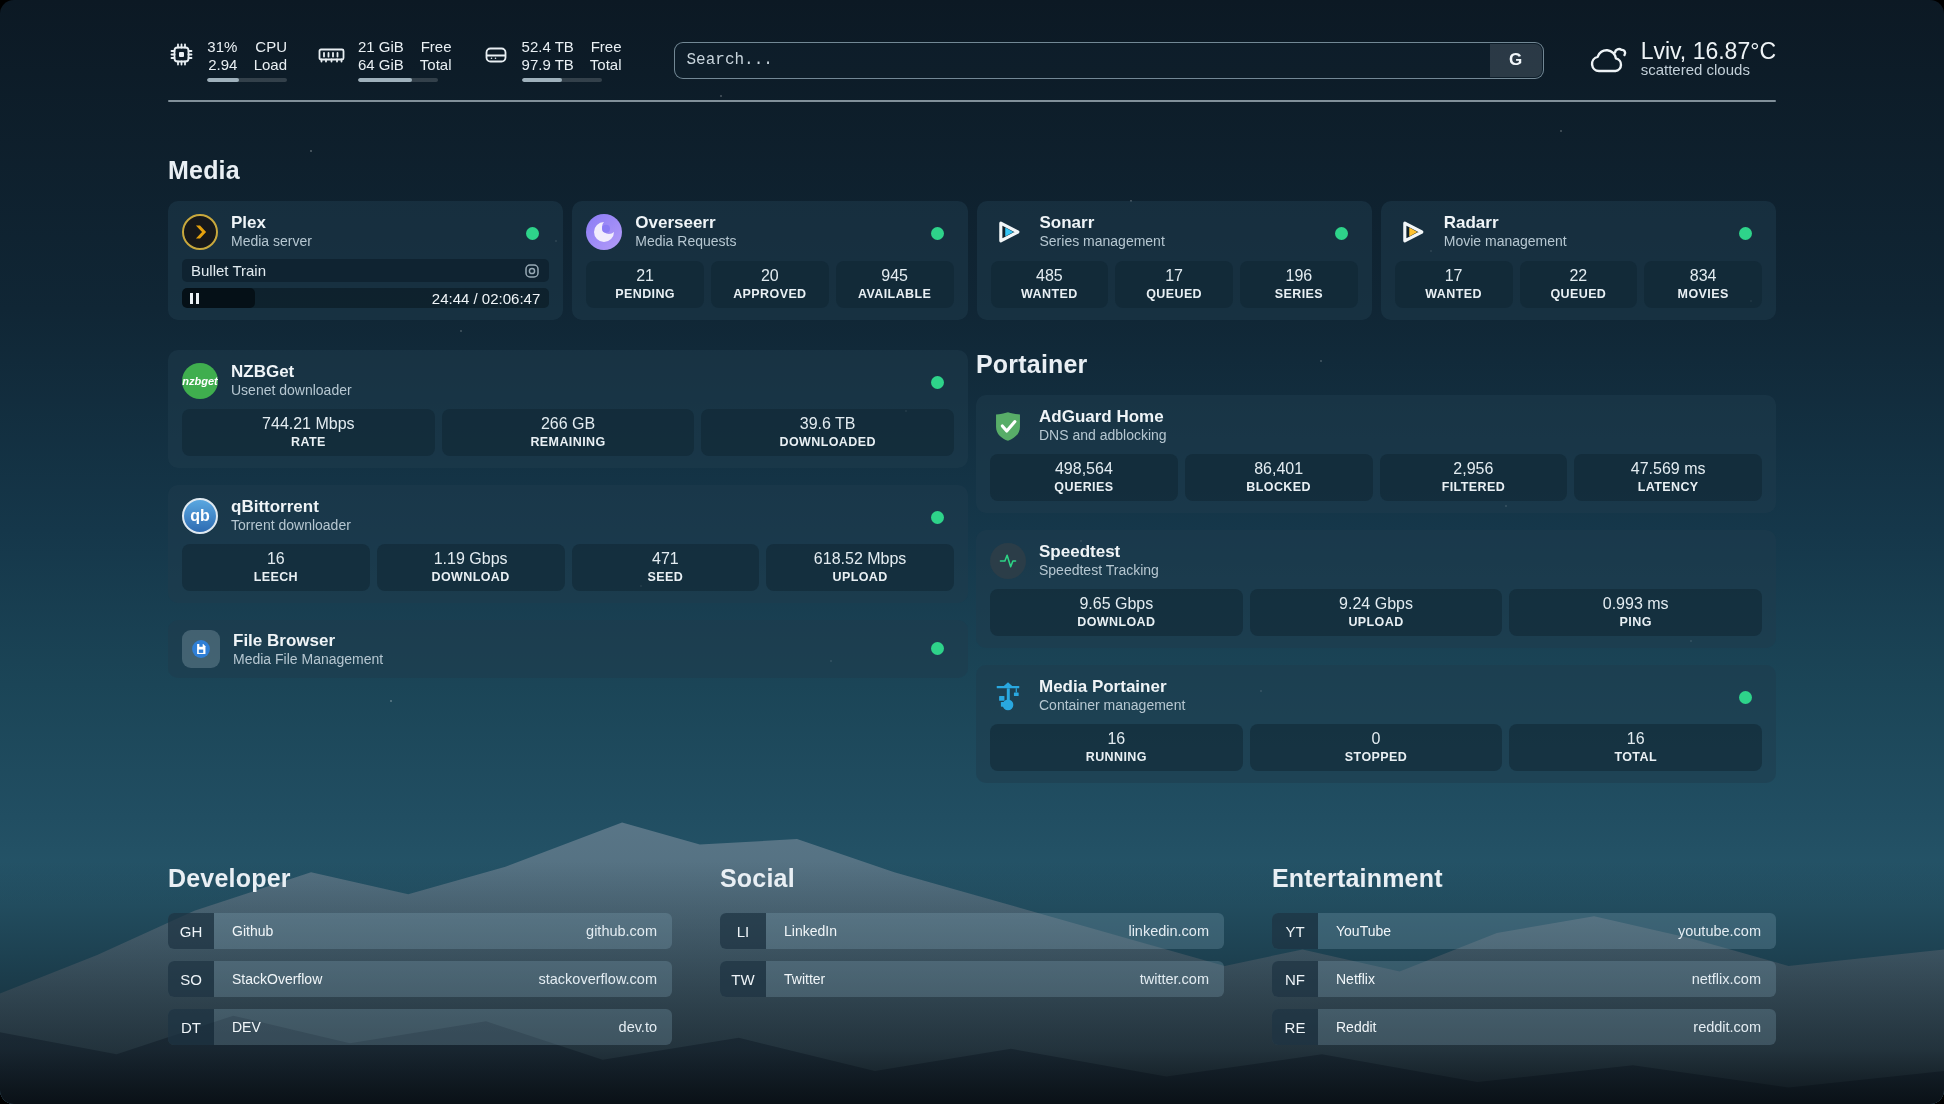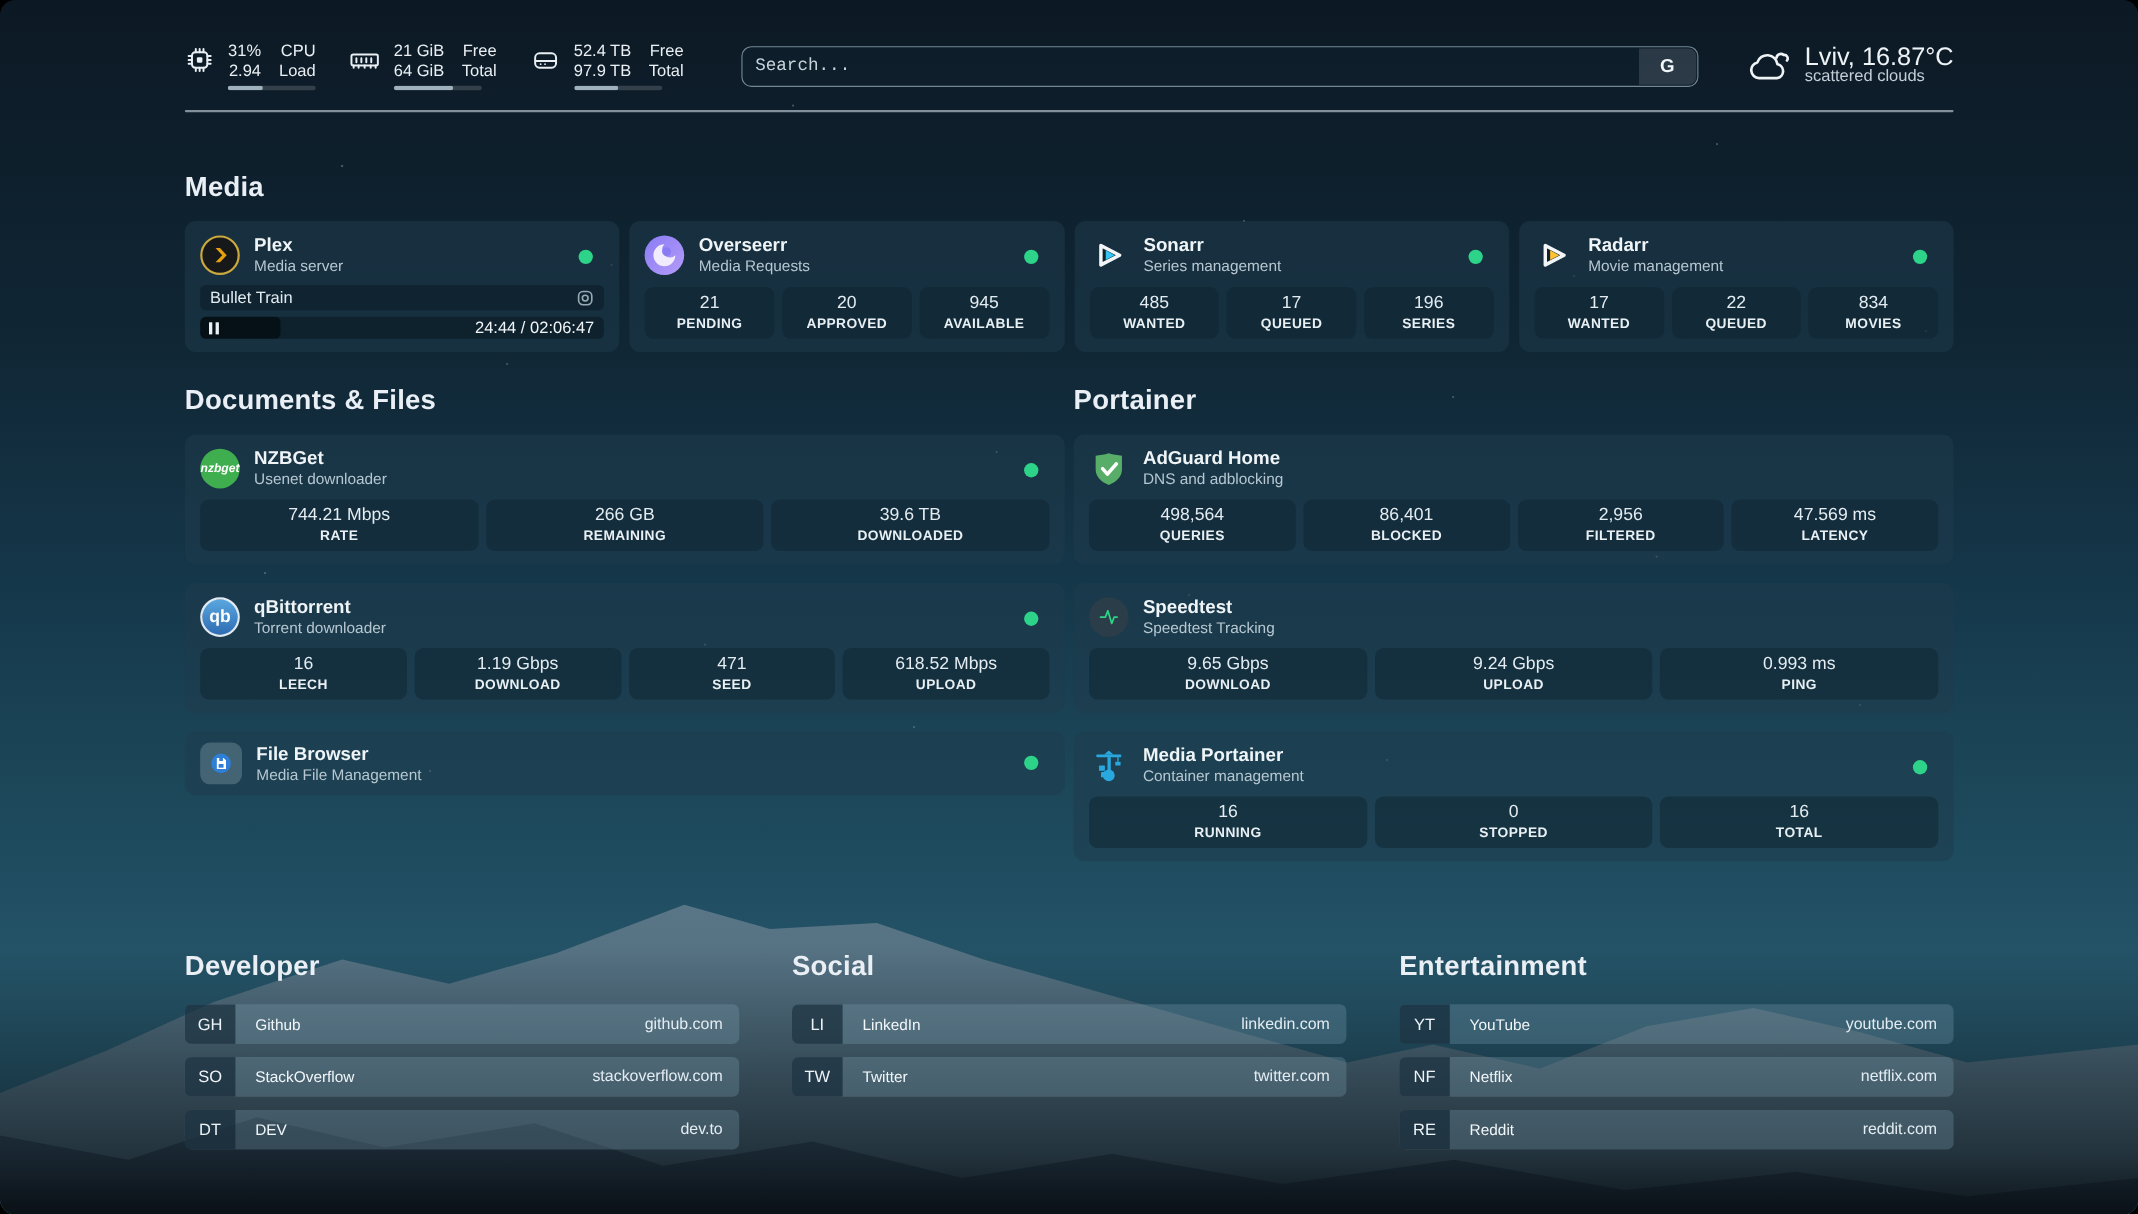--- a/index.html
+++ b/index.html
@@ -319,21 +319,20 @@
           <div class="stat">
               <div class="s-val">834</div>
               <div class="s-lab">MOVIES</div>
             </div>
         </div>
       </div>
     </div>
 
     <div class="two-col">
       <div>
-        <div class="sec-title col-title">Documents &amp; Files</div>
 
         <div class="card">
           <span class="dot"></span>
           <div class="card-head">
             <div class="logo nzbget-logo">
                 <span>nzbget</span>
               </div>
             <div>
               <div class="c-title">NZBGet</div>
               <div class="c-sub">Usenet downloader</div>

